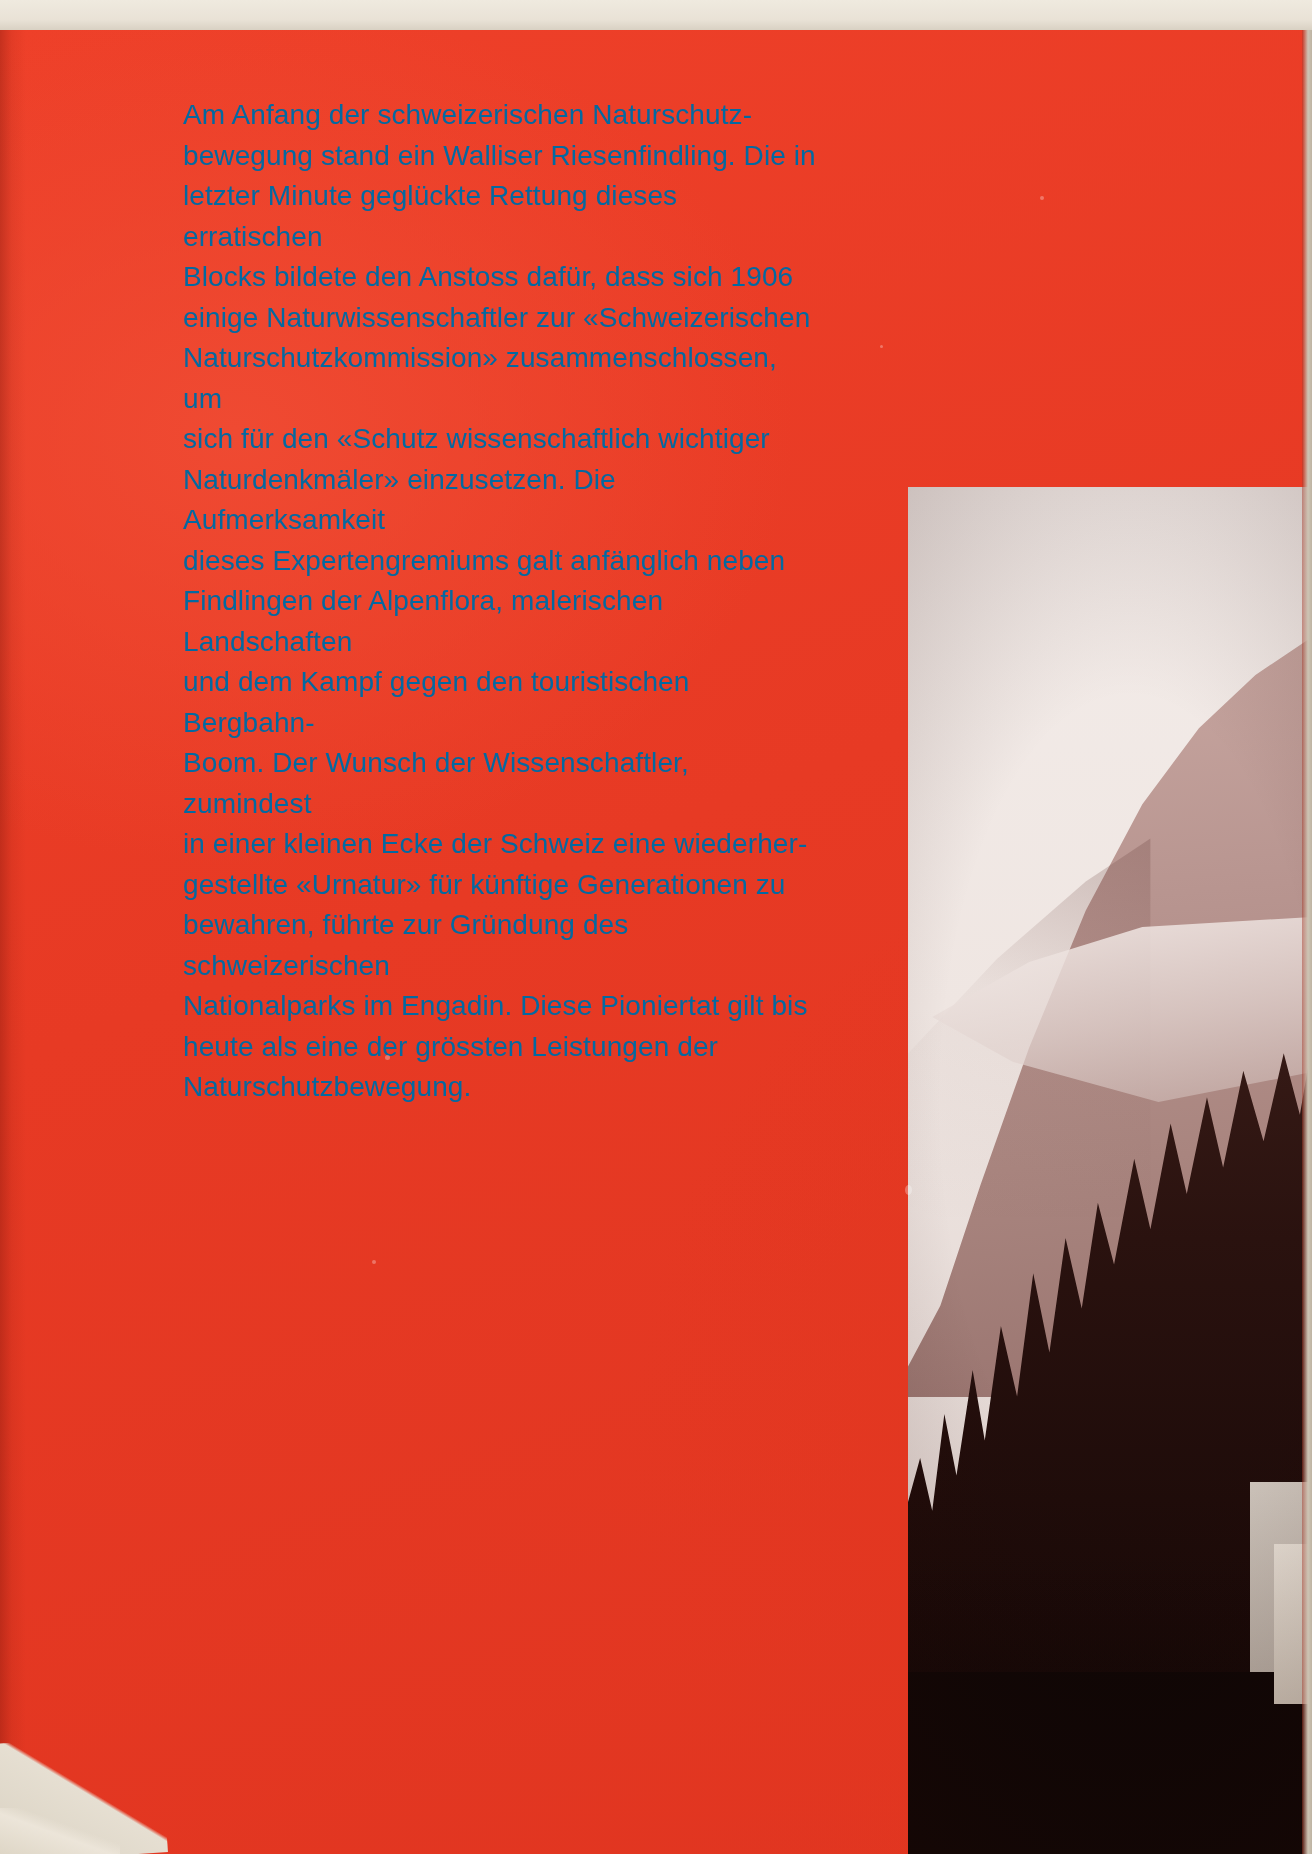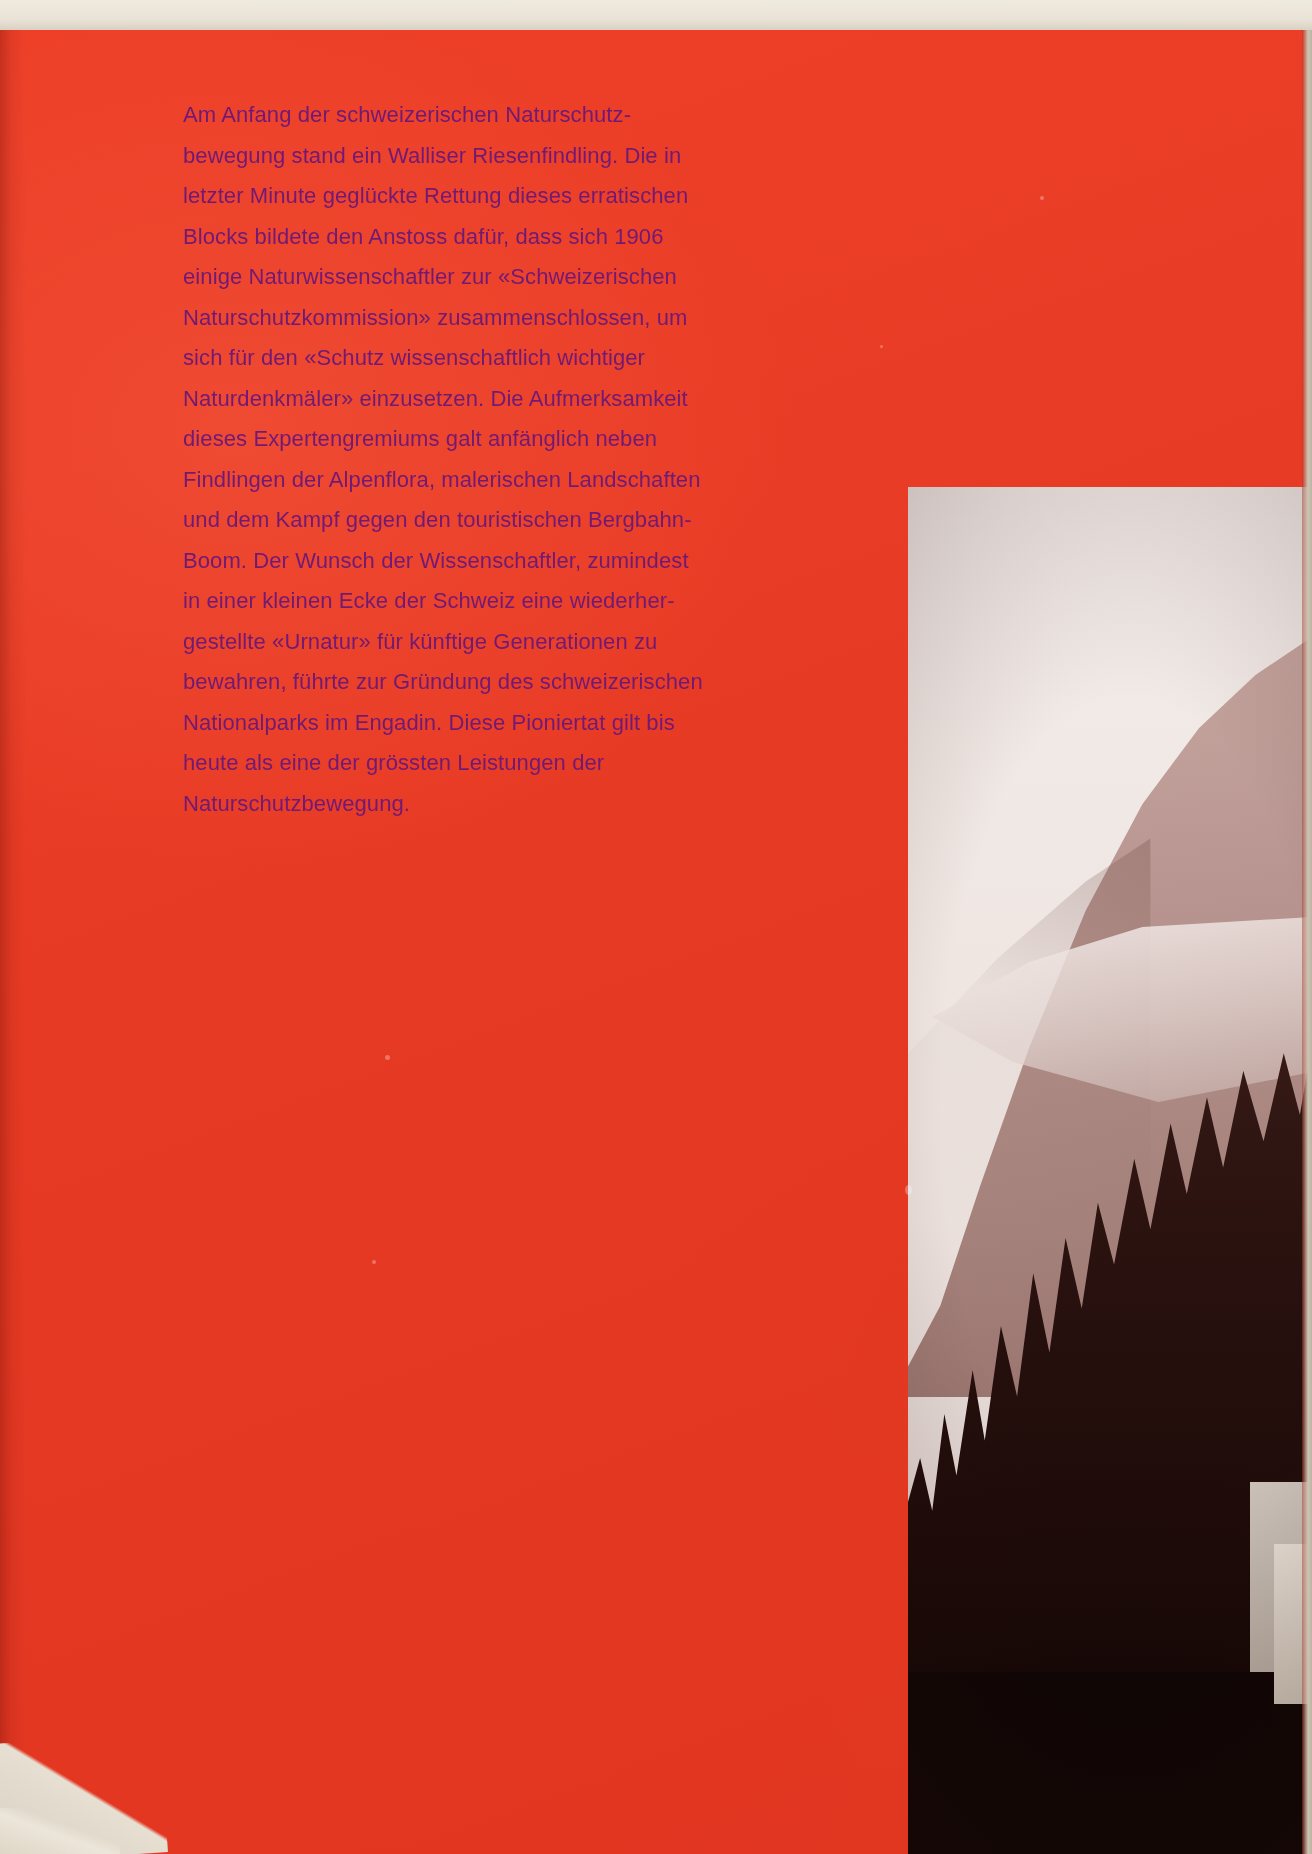--- a/index.html
+++ b/index.html
@@ -78,22 +78,22 @@
     height: 1824px;
     background: linear-gradient(90deg, rgba(160,40,24,0.45) 0%, #cdc4b4 60%, #bdb3a2 100%);
   }
 
   
   .copy {
     position: absolute;
     left: 183px;
     top: 95px;
     width: 640px;
-    color: #701a75;
-    font-size: 22px;
+    color: #0369a1;
+    font-size: 28px;
     line-height: 40.5px;
     letter-spacing: 0.1px;
     white-space: pre-wrap;
     font-weight: 400;
     text-rendering: optimizeLegibility;
   }
 
   
   .photo {
     position: absolute;

